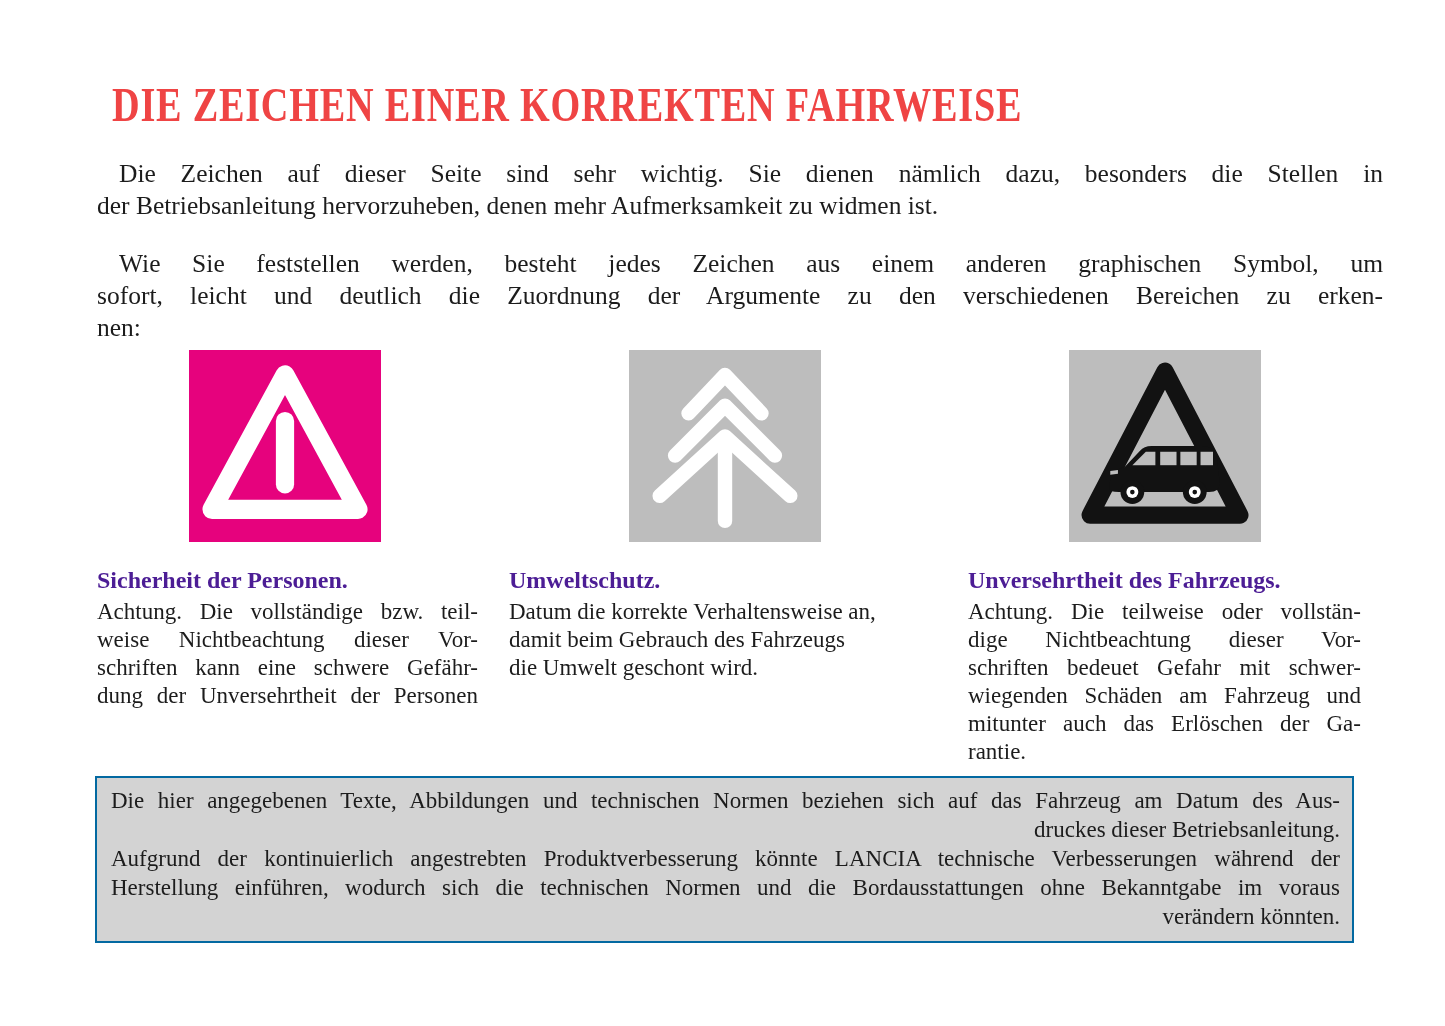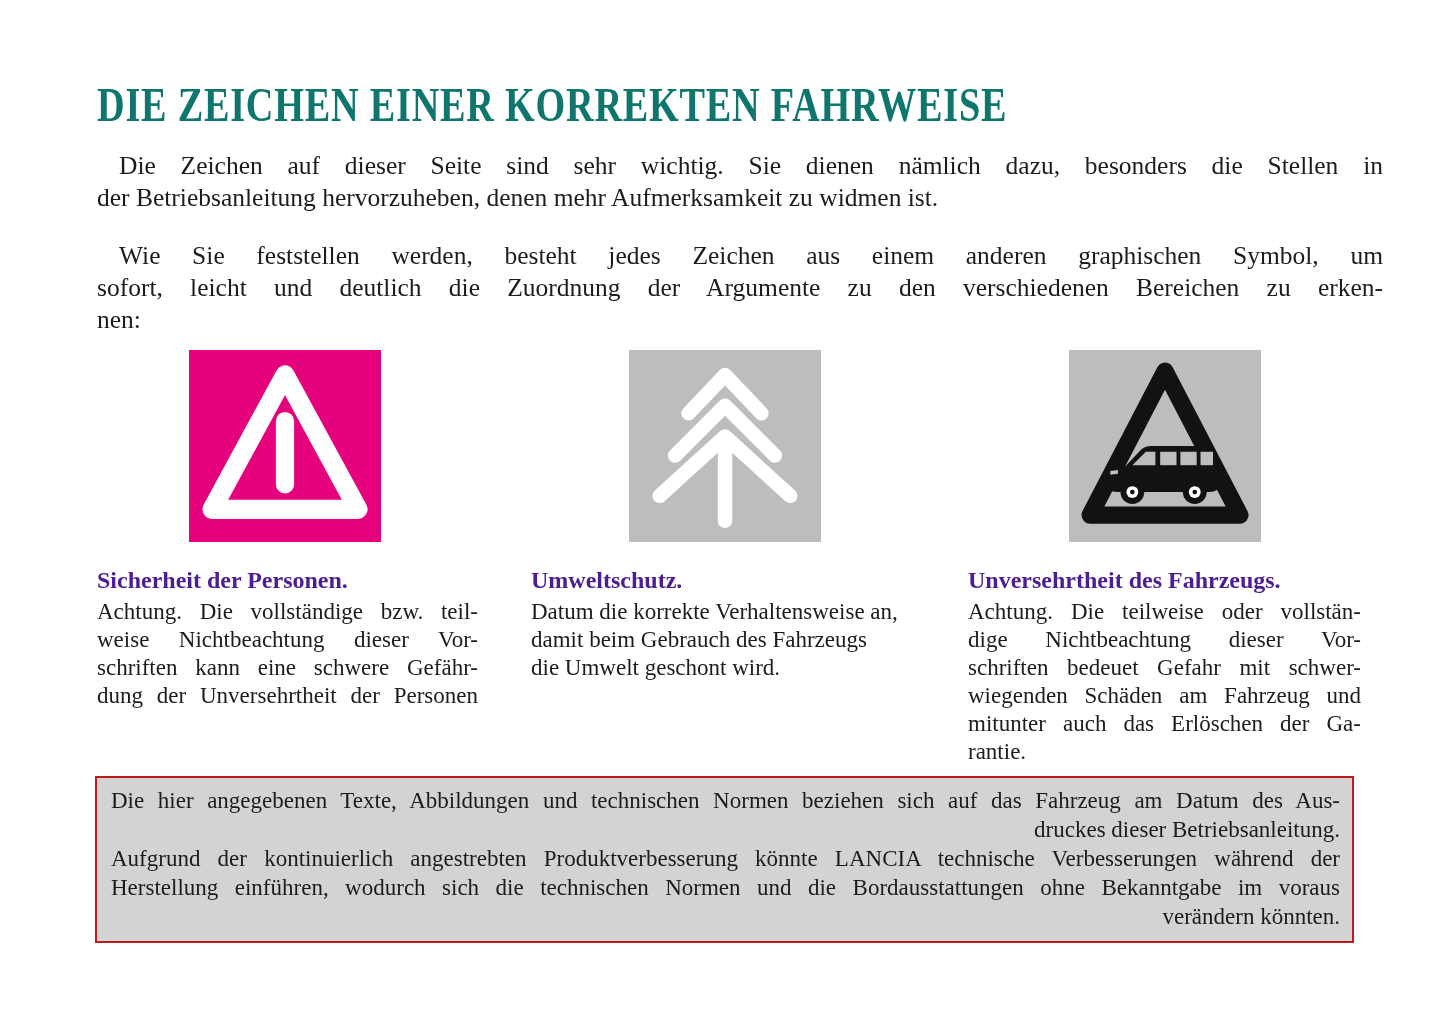--- a/index.html
+++ b/index.html
@@ -2,48 +2,48 @@
 <html><head>
 <meta charset="utf-8">
 <style>
   html,body{margin:0;padding:0;background:#ffffff;}
   .page{
     position:relative;width:1445px;height:1026px;background:#ffffff;
     font-family:"Liberation Serif", serif;color:#1c1c1c;overflow:hidden;
   }
   
   .title{
-    position:absolute;left:97px;top:44px;height:58px;
-    font-size:49px;font-weight:bold;line-height:56px;white-space:nowrap;color:#0f766e;
+    position:absolute;left:112px;top:44px;height:58px;
+    font-size:49px;font-weight:bold;line-height:56px;white-space:nowrap;color:#ef4444;
   }
   .title .condense{display:inline-block;transform:scaleX(0.78);transform-origin:left center;letter-spacing:1px;}
   
   .para{position:absolute;left:97px;width:1286px;font-size:25.5px;line-height:32px;}
   .p1{top:150px;}
   .p2{top:240px;}
   .tline{height:32px;overflow:visible;}
   .j{text-align:justify;text-align-last:justify;}
-  .ind{text-indent:22px;}
+  .ind{text-indent:22px;margin-top:8px;}
   
   .tile{position:absolute;top:347px;width:192px;height:198px;}
   .tile svg{display:block;width:100%;height:100%;}
   .tile-1{left:189px;}
   .tile-2{left:629px;}
   .tile-3{left:1069px;}
   
   .col{position:absolute;top:566px;font-size:23px;line-height:28px;}
   .col-1{left:97px;width:381px;}
-  .col-2{left:531px;width:430px;}
+  .col-2{left:509px;width:430px;}
   .col-3{left:968px;width:393px;}
   .col h3{margin:0 0 3px 0;font-size:24px;line-height:29px;font-weight:bold;color:#4c1d95;}
   .cline{height:28px;overflow:visible;}
   
   .notice{
     position:absolute;left:95px;top:776px;width:1259px;box-sizing:border-box;
-    background:#d3d3d3;border:2px solid #b91c1c;
+    background:#d3d3d3;border:2px solid #0369a1;
     padding:8px 12px 10px 14px;
     font-size:23px;line-height:29px;
   }
   .nline{height:29px;overflow:visible;text-align:right;}
 </style>
 </head>
 <body>
 
 <div class="page">
 

